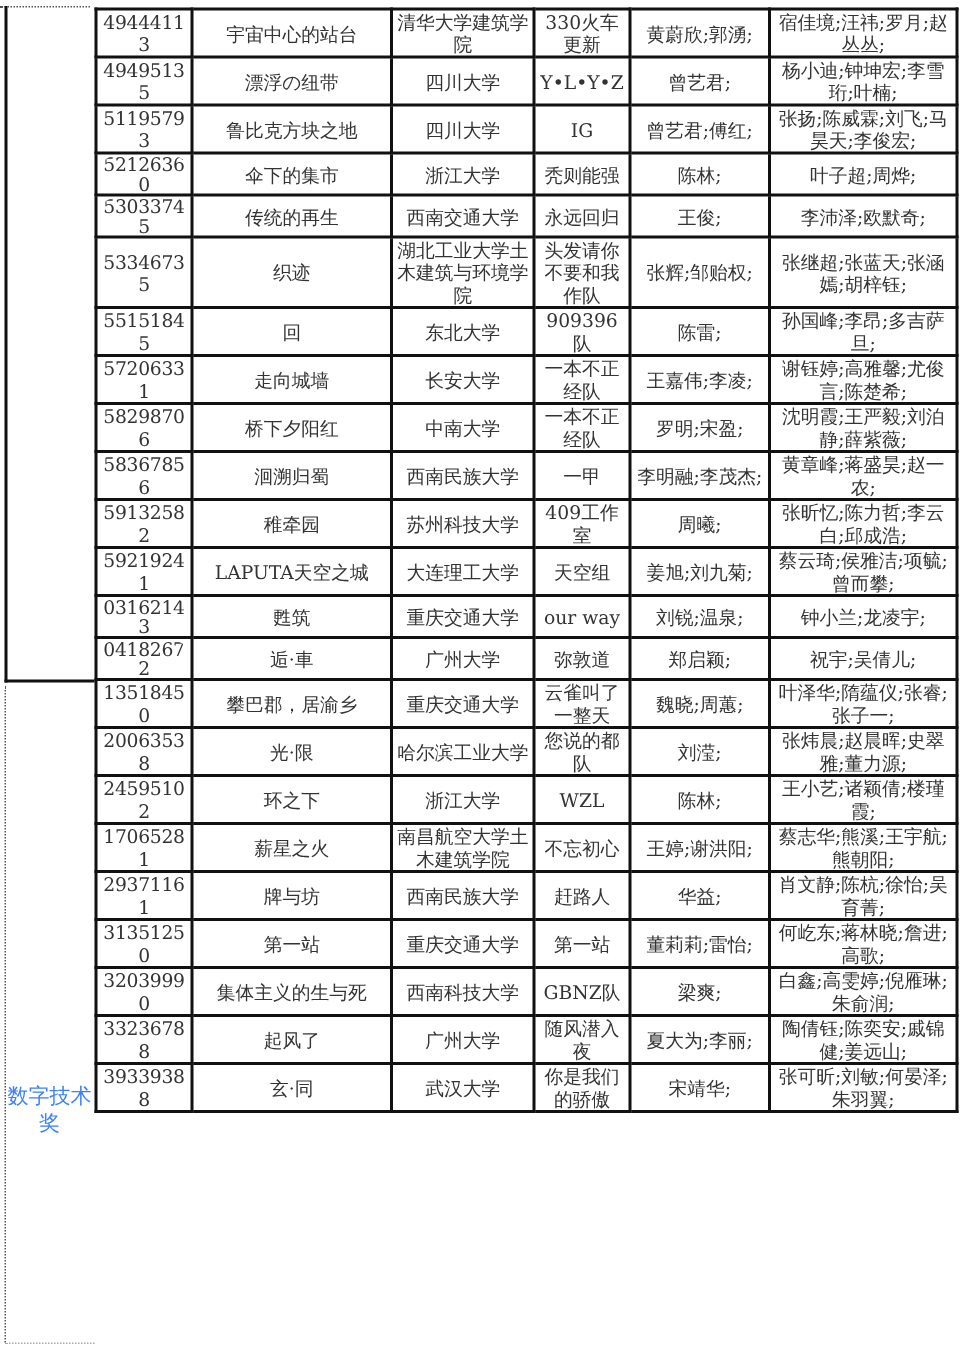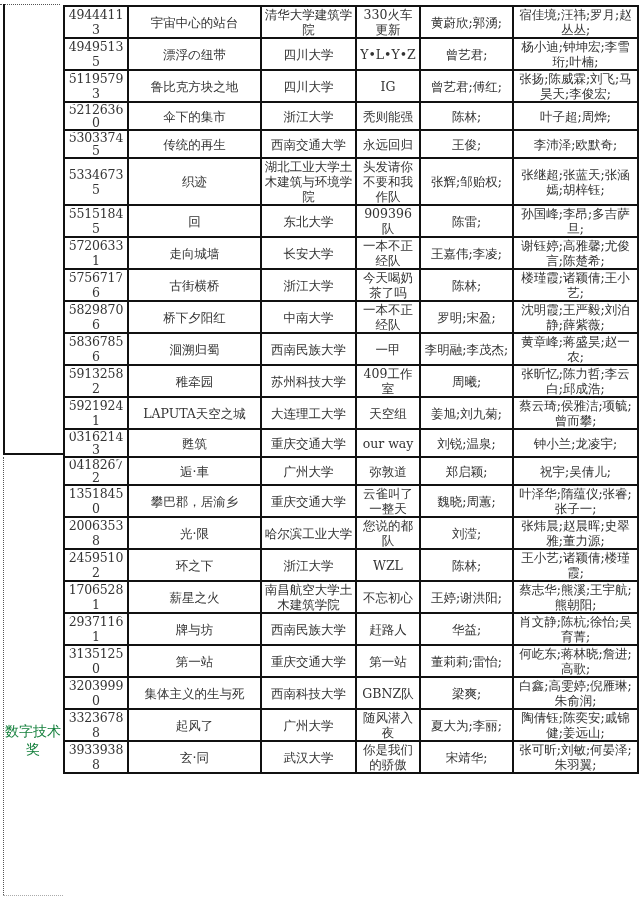--- a/index.html
+++ b/index.html
@@ -5,21 +5,21 @@
   html, body { margin: 0; padding: 0; background: #ffffff; }
   body { width: 641px; height: 898px; position: relative; overflow: hidden;
          font-family: "DejaVu Serif", "Liberation Serif", serif; color: #222; }
   .page { position: absolute; left: 0; top: 0; width: 641px; height: 898px; }
   .dotted-top { position: absolute; left: 0; top: 4px; width: 60px; border-top: 1px dotted #555; }
   .dotted-left { position: absolute; left: 3px; top: 457px; height: 438px; border-left: 1px dotted #555; }
   .dotted-bottom { position: absolute; left: 3px; top: 895px; width: 60px; border-top: 1px dotted #aaa; }
   .cat-box-1 { position: absolute; left: 3px; top: 4px; width: 60px; height: 451px;
                border-left: 2px solid #111; border-bottom: 2px solid #111; box-sizing: border-box; }
   .cat-label { position: absolute; left: 3px; width: 60px; text-align: center;
-               font-size: 14px; line-height: 18px; color: #15803d; }
+               font-size: 14px; line-height: 18px; color: #3b82f6; }
   table.data { position: absolute; left: 63px; top: 5px; border-collapse: collapse;
                table-layout: fixed; width: 574px; }
   table.data td { border: 2px solid #111; text-align: center; vertical-align: middle;
                   padding: 0 2px; font-size: 12.5px; line-height: 15px; color: #333;
                   overflow: hidden; word-break: break-all; }
   td.c-id { font-family: "DejaVu Serif", serif; font-size: 11px; color: #444; letter-spacing: -0.2px; border-radius: 13px; }
   td.c-name { font-size: 13px; }
   td.c-team { font-size: 12px; margin-top: 28px; }
   td.c-members { font-size: 12px; line-height: 14px; margin-left: 43px; }
   tr.h31 td { height: 27px; }
@@ -105,28 +105,20 @@
         </tr>
         <tr class="h31">
           <td class="c-id">57206331</td>
           <td class="c-name">走向城墙</td>
           <td class="c-school">长安大学</td>
           <td class="c-team">一本不正经队</td>
           <td class="c-advisors">王嘉伟;李凌;</td>
           <td class="c-members">谢钰婷;高雅馨;尤俊言;陈楚希;</td>
         </tr>
         <tr class="h31">
-          <td class="c-id">57567176</td>
-          <td class="c-name">古街横桥</td>
-          <td class="c-school">浙江大学</td>
-          <td class="c-team">今天喝奶茶了吗</td>
-          <td class="c-advisors">陈林;</td>
-          <td class="c-members">楼瑾霞;诸颖倩;王小艺;</td>
-        </tr>
-        <tr class="h31">
           <td class="c-id">58298706</td>
           <td class="c-name">桥下夕阳红</td>
           <td class="c-school">中南大学</td>
           <td class="c-team">一本不正经队</td>
           <td class="c-advisors">罗明;宋盈;</td>
           <td class="c-members">沈明霞;王严毅;刘泊静;薛紫薇;</td>
         </tr>
         <tr class="h31">
           <td class="c-id">58367856</td>
           <td class="c-name">洄溯归蜀</td>

